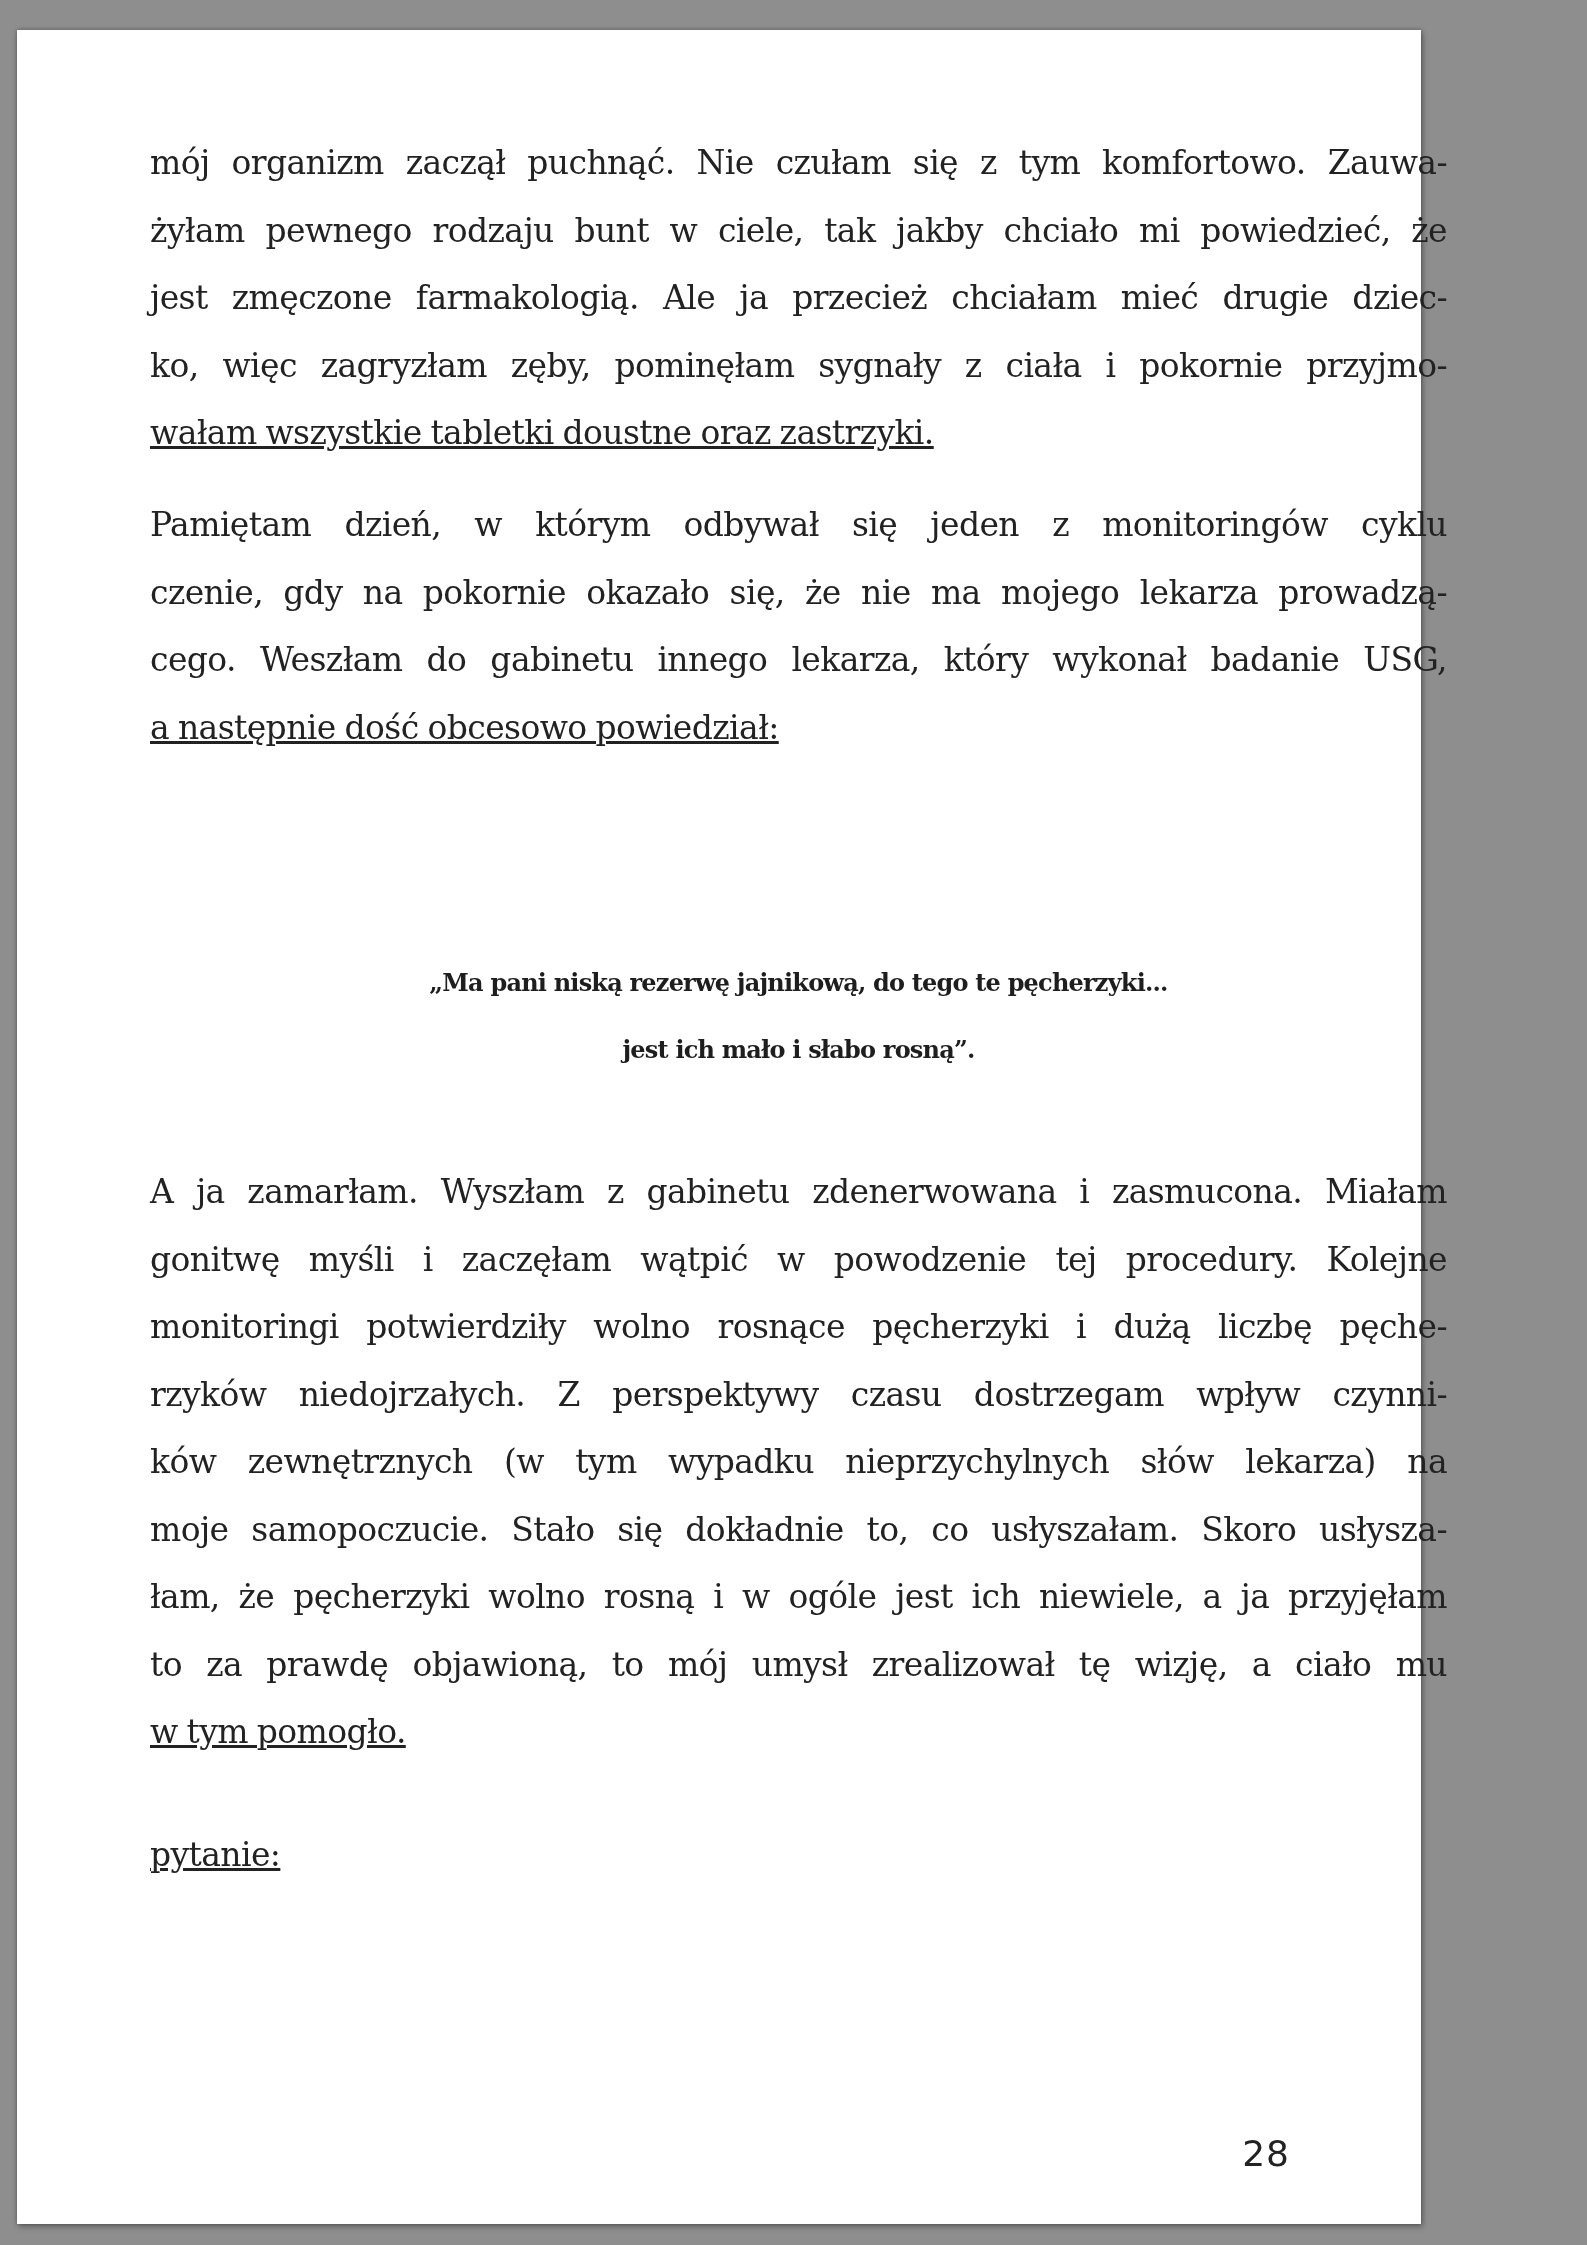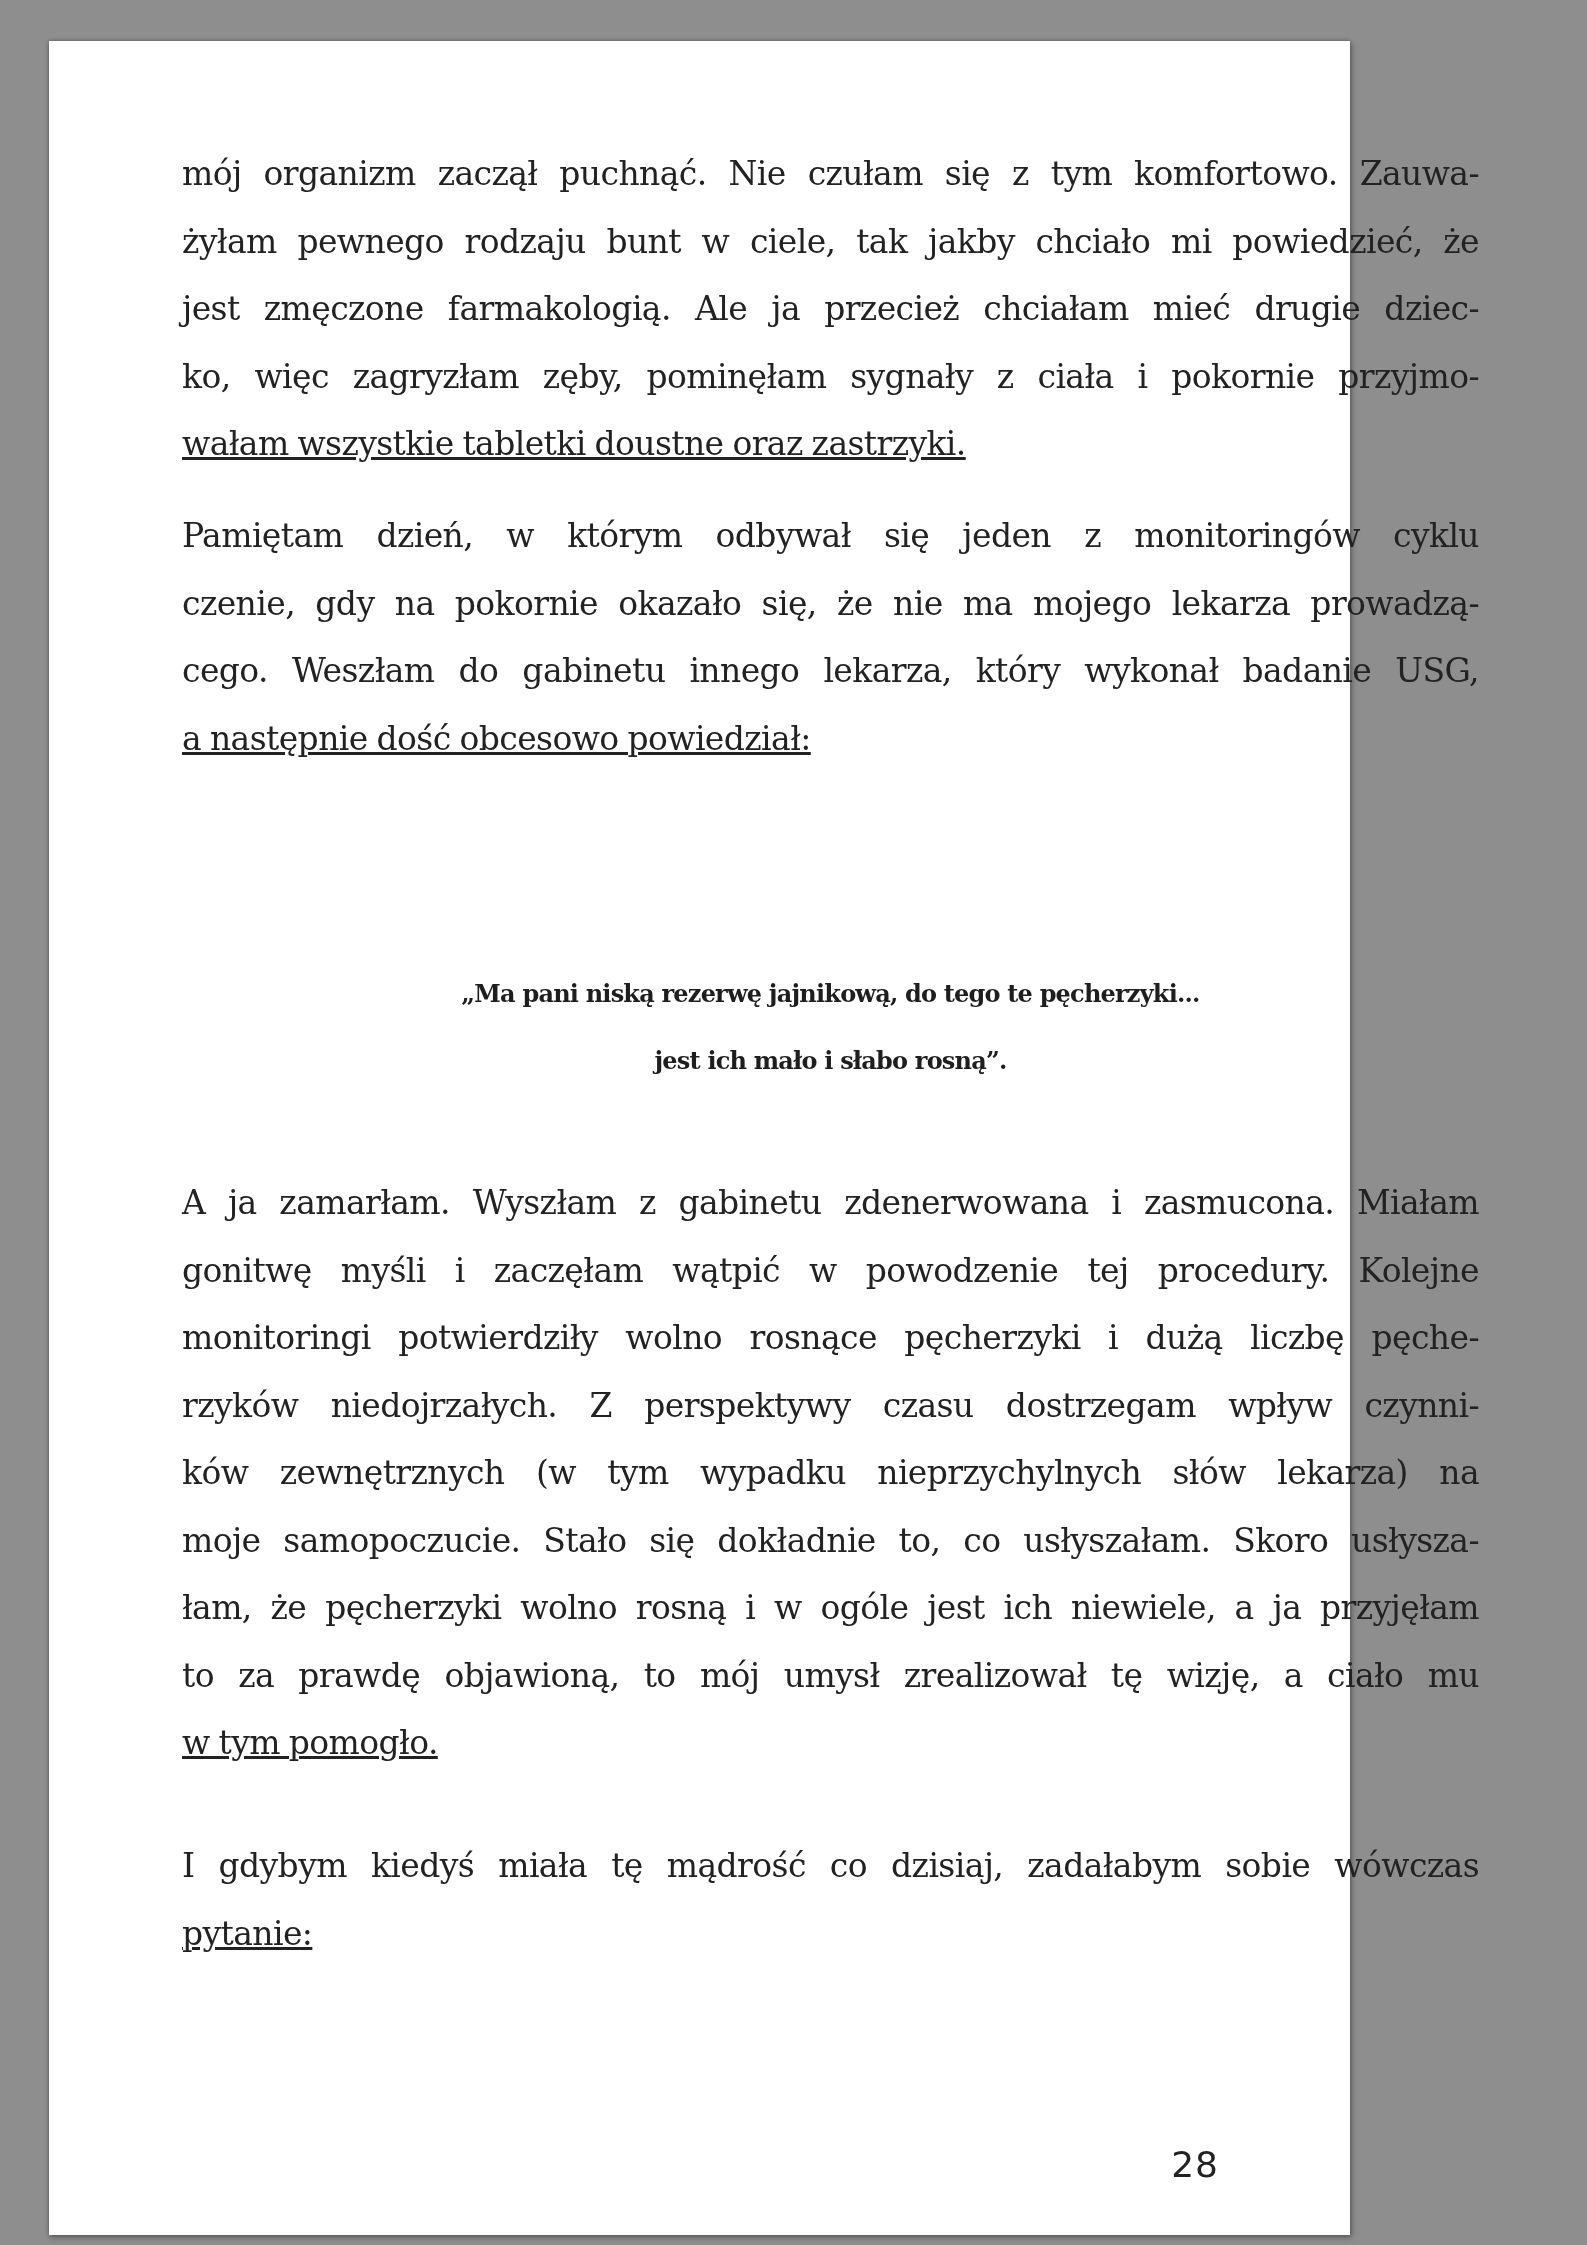--- a/index.html
+++ b/index.html
@@ -9,26 +9,25 @@
     body {
       width: 1587px;
       height: 2245px;
       background: #8e8e8e;
       position: relative;
       overflow: hidden;
     }
     .page {
       position: absolute;
       left: 17px;
-      top: 41px;
-      width: 1301px;
+      top: 30px;
+      width: 1404px;
       height: 2194px;
       background: #ffffff;
       box-shadow: 0 0 4px rgba(0,0,0,0.35), 2px 3px 6px rgba(0,0,0,0.25);
-      margin-left: 32px;
     }
     .text-block {
       position: absolute;
       left: 133px;
       width: 1297px;
       font-family: "DejaVu Serif", "Liberation Serif", serif;
       font-size: 33px;
       line-height: 67.5px;
       color: #222222;
       letter-spacing: -0.6px;
@@ -97,20 +96,19 @@
     <span class="line">monitoringi potwierdziły wolno rosnące pęcherzyki i dużą liczbę pęche-</span>
     <span class="line">rzyków niedojrzałych. Z perspektywy czasu dostrzegam wpływ czynni-</span>
     <span class="line">ków zewnętrznych (w tym wypadku nieprzychylnych słów lekarza) na</span>
     <span class="line">moje samopoczucie. Stało się dokładnie to, co usłyszałam. Skoro usłysza-</span>
     <span class="line">łam, że pęcherzyki wolno rosną i w ogóle jest ich niewiele, a ja przyjęłam</span>
     <span class="line">to za prawdę objawioną, to mój umysł zrealizował tę wizję, a ciało mu</span>
     <span class="line last">w tym pomogło.</span>
   </div>
 
   <div class="text-block" style="top: 1791px;">
-    <span class="line">I gdybym kiedyś miała tę mądrość co dzisiaj, zadałabym sobie wówczas</span>
     <span class="line last">pytanie:</span>
   </div>
 
 
   <div class="page-number">28</div>
 
 </div>
 
 </body></html>

